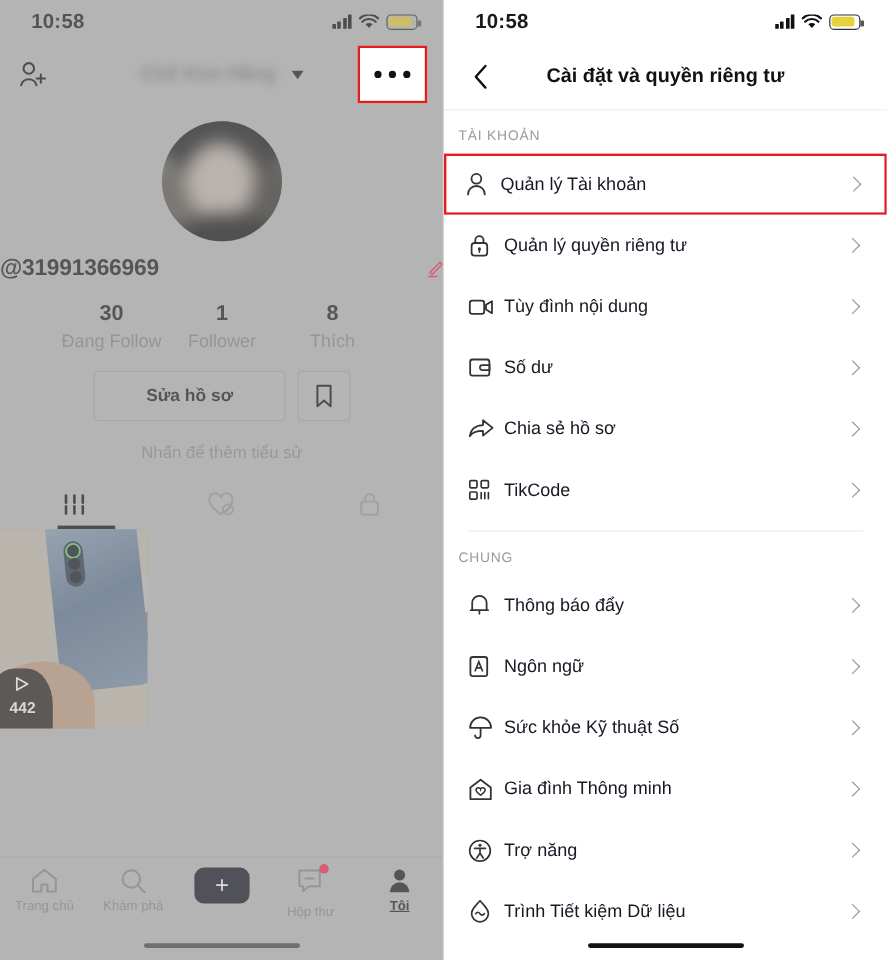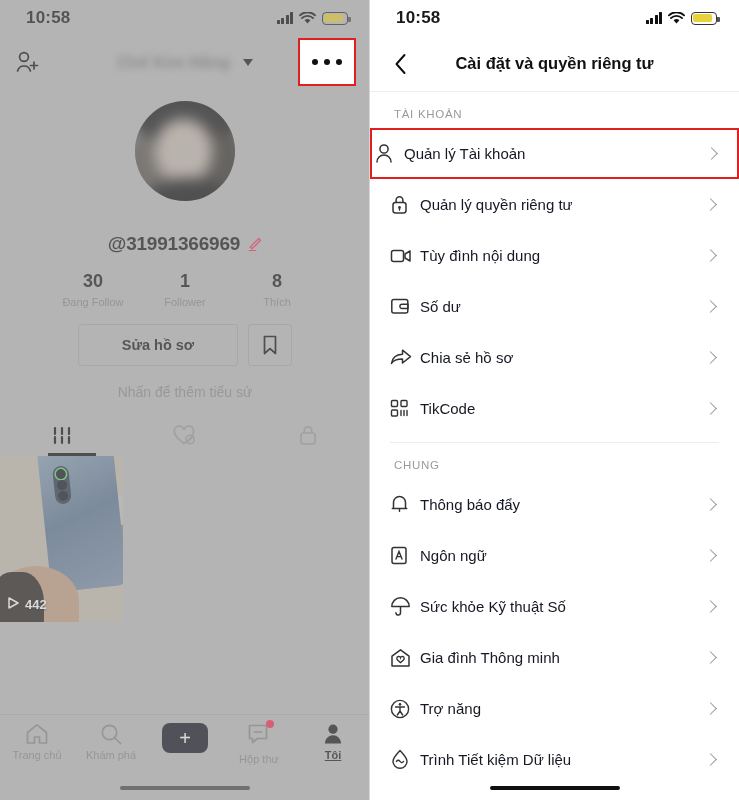--- a/index.html
+++ b/index.html
@@ -69,30 +69,30 @@
   .av-b2 { position:absolute; left:26%; top:24%; width:46%; height:52%;
            background:#c9bdb4; border-radius:48%; }
   .av-b3 { position:absolute; left:-8%; top:40%; width:46%; height:62%;
            background:#5d5852; border-radius:44%; }
   .av-b4 { position:absolute; right:-6%; top:36%; width:52%; height:66%;
            background:#3a3632; border-radius:44%; }
   .av-b5 { position:absolute; left:18%; bottom:-16%; width:70%; height:44%;
            background:#141414; border-radius:46% 46% 30% 30%; }
 
   .handle-row {
-    display: flex; align-items: center; justify-content: center;
-    gap: 7px; margin-top: 32px;
+    display: flex; align-items: center; justify-content: space-between;
+    gap: 7px; margin-top: 12px;
   }
   .handle { font-size: 19px; font-weight: 700; color: #1c1c1c; letter-spacing: -.2px; }
   .pencil { width: 15px; height: 15px; display:block; }
 
   .stats { display: flex; justify-content: center; gap: 0; margin-top: 16px; }
   .stat { width: 92px; text-align: center; }
   .stat-num { font-size: 18px; font-weight: 700; color: #1c1c1c; }
-  .stat-lbl { font-size: 11px; color: #8b8b8b; margin-top: 4px; }
+  .stat-lbl { font-size: 15px; color: #8b8b8b; margin-top: 4px; }
 
   .actions { display: flex; justify-content: center; align-items: center; gap: 10px; margin-top: 16px; }
   .btn-edit {
     width: 160px; height: 42px; border: 1px solid #ababab; border-radius: 3px;
     display: flex; align-items: center; justify-content: center;
     font-size: 14.5px; font-weight: 700; color: #1c1c1c; background: transparent;
   }
   .btn-book {
     width: 44px; height: 42px; border: 1px solid #ababab; border-radius: 3px;
     display: flex; align-items: center; justify-content: center; background: transparent;
@@ -117,22 +117,22 @@
   .th-cam i { position:absolute; left:3px; width:10px; height:10px; border-radius:50%; background:#141c26; }
   .th-cam i:nth-child(1){top:3px; box-shadow:0 0 0 1.5px #6fd36f;}
   .th-cam i:nth-child(2){top:14px;} .th-cam i:nth-child(3){top:25px;}
   .th-lap { position:absolute; right:-4%; top:26%; width:58%; height:40%;
             background:#cbc7c0; transform: skewY(-8deg); }
   .th-key { position:absolute; right:-2%; top:44%; width:54%; height:16%; background:#8b8a86; transform: skewY(-8deg); }
   .th-hand { position:absolute; left:-6%; bottom:-8%; width:70%; height:42%;
              background:#c7a185; border-radius: 50% 50% 20% 20%; }
   .th-fg { position:absolute; left:-8%; bottom:-16%; width:44%; height:46%; background:#2a2420; border-radius: 40%; }
   .th-views {
-    position: absolute; left: 8px; bottom: 10px; display: flex; align-items: flex-start; gap: 6px;
-    color: #fff; font-size: 13px; font-weight: 700; text-shadow: 0 1px 2px rgba(0,0,0,.5);
+    position: absolute; left: 8px; bottom: 10px; display: flex; align-items: center; gap: 6px;
+    color: #fff; font-size: 13px; font-weight: 700; text-shadow: 0 1px 2px rgba(0,0,0,.5); flex-direction: column;
   }
 
   .bottomnav {
     position: absolute; left: 0; bottom: 0; width: 370px; height: 86px;
     border-top: 1px solid #b0b0b0; display: flex; align-items: flex-start;
     padding-top: 8px;
   }
   .nav-item { flex: 1; display: flex; flex-direction: column; align-items: center; gap: 4px; }
   .nav-lbl { font-size: 11px; color: #8c8c8c; }
   .nav-lbl.active { color: #1c1c1c; font-weight: 700; text-decoration: underline; }
@@ -164,33 +164,33 @@
     border-bottom: 1px solid #ededed; position: relative;
   }
   .back-btn { width: 30px; height: 30px; display:flex; align-items:center; justify-content:center; }
   .rp-title {
     position: absolute; left: 56px; right: 56px; text-align: center;
     font-size: 16.5px; font-weight: 700; color: #111;
   }
 
   .section-label {
     font-size: 11.5px; color: #9a9a9a; letter-spacing: .7px;
-    padding: 16px 20px 8px 24px;
+    padding: 16px 20px 8px 12px;
   }
   .menu-item {
     height: 51px; display: flex; align-items: center; padding: 0 20px;
     background: #fff; position: relative;
   }
   .mi-icon { width: 30px; display: flex; align-items: center; }
   .mi-label { flex: 1; font-size: 15px; color: #161823; }
   .chev { width: 9px; height: 9px; border-right: 1.7px solid #9a9a9a;
     border-top: 1.7px solid #9a9a9a; transform: rotate(45deg); margin-right: 4px; }
   .menu-item.highlighted {
     border: 2.6px solid #e02020;
-    margin: 0; padding-left: 2px; padding-right: 17px;
+    margin: 0; padding-left: 15px; padding-right: 17px;
   }
   .sep { height: 1px; background: #ededed; margin: 8px 20px 0 20px; }
   .rp-homebar { position:absolute; left:50%; transform:translateX(-50%); bottom:10px;
     width: 130px; height: 4.5px; border-radius: 3px; background:#111; }
   .panel-divider { position:absolute; left:369px; top:0; width:1px; height:800px; background:#d6d6d6; }
 </style>
 </head>
 <body>
 
 <div class="screen">

